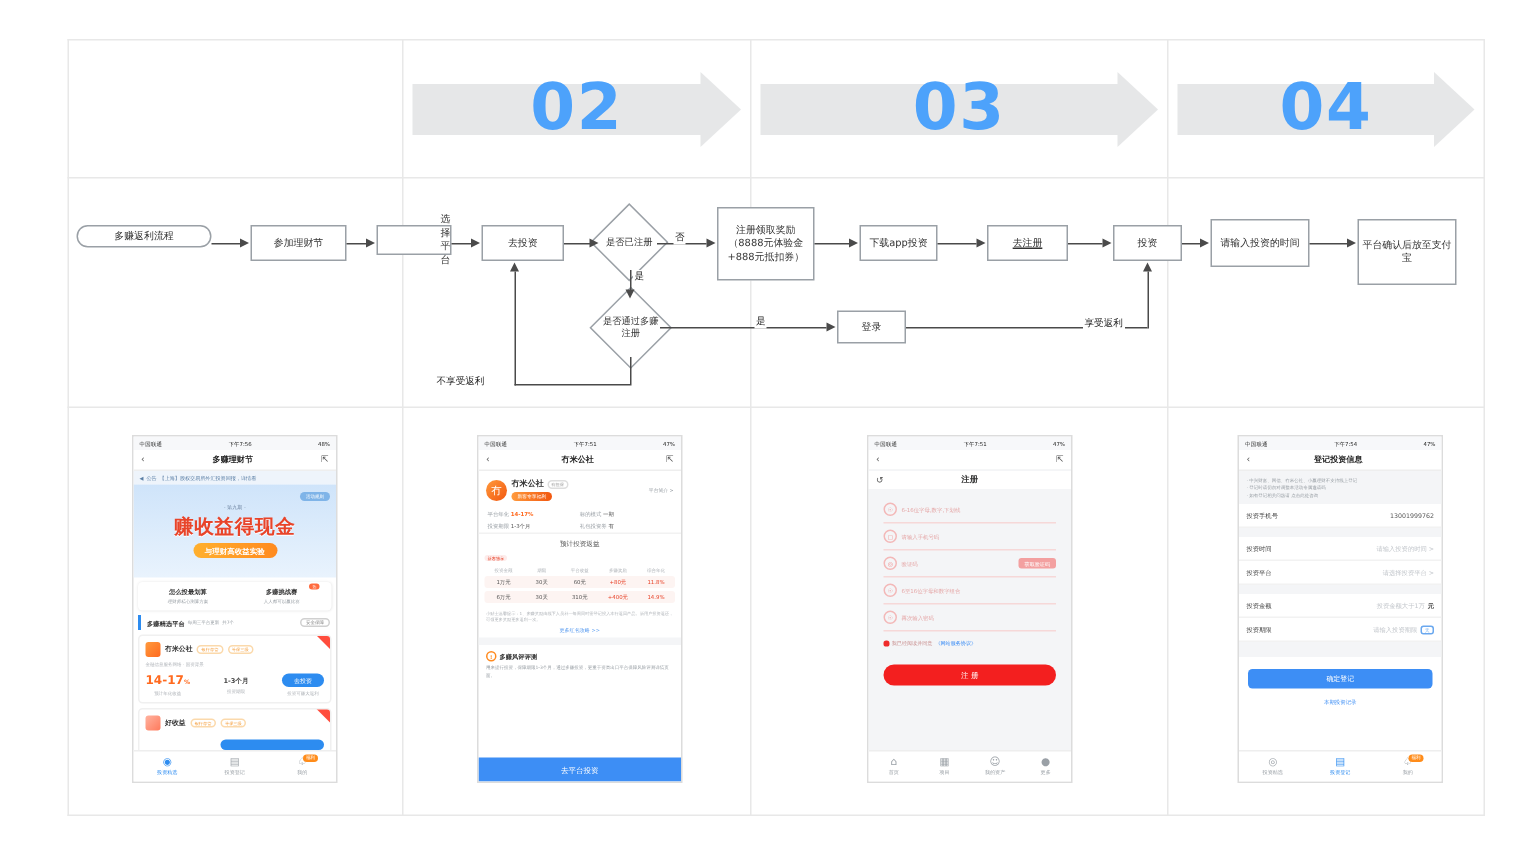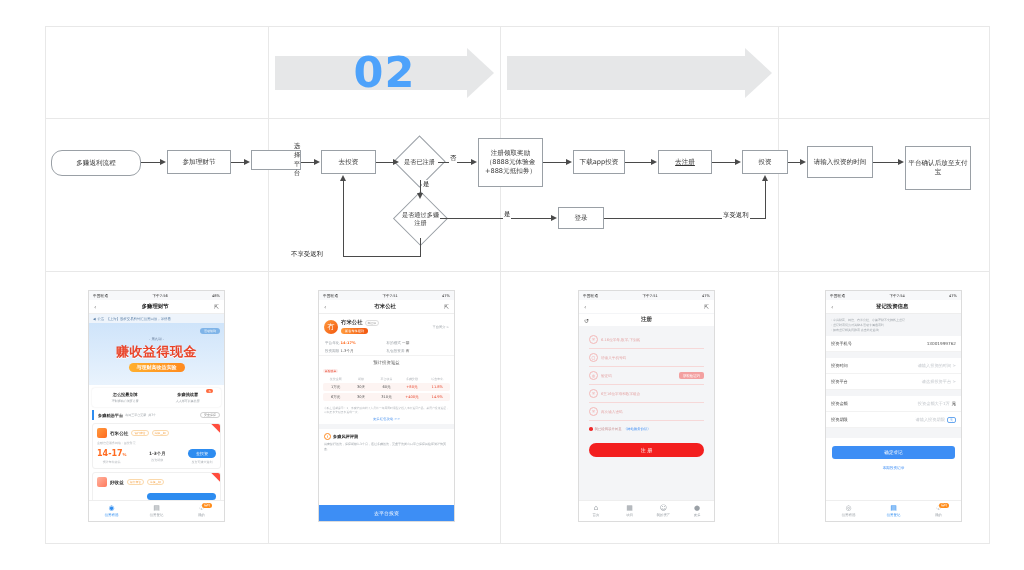--- a/index.html
+++ b/index.html
@@ -204,26 +204,34 @@
         <div class="bar"></div>
           <div class="tip"></div>
       </div>
       <div class="stepnum">02</div>
     </div>
     <div class="stepcell" style="left:456px;width:277px;">
       <div class="arrowband">
         <div class="bar"></div>
           <div class="tip"></div>
       </div>
+      <div class="stepnum">03</div>
+    </div>
+    <div class="stepcell" style="left:734px;width:210px;">
+      <div class="arrowband">
+        <div class="bar"></div>
+          <div class="tip"></div>
+      </div>
+      <div class="stepnum">04</div>
     </div>
   </div>
 
   <div id="flow">
 
-    <div class="node round" style="left:6px;top:31px;width:90px;height:26px;">多赚返利流程</div>
+    <div class="node round" style="left:6px;top:31px;width:90px;height:15px;">多赚返利流程</div>
 
     <div class="node" style="left:122px;top:31px;width:64px;height:24px;">参加理财节</div>
 
     <div class="node" style="left:206px;top:31px;width:50px;height:20px;padding-left:44px;">选择平台</div>
 
     <div class="node" style="left:276px;top:31px;width:55px;height:24px;">去投资</div>
 
     <div class="diamond" style="left:356px;top:24px;width:37px;height:37px;">
       <div class="dshape"></div>
       <div class="dtext">是否已注册</div>

